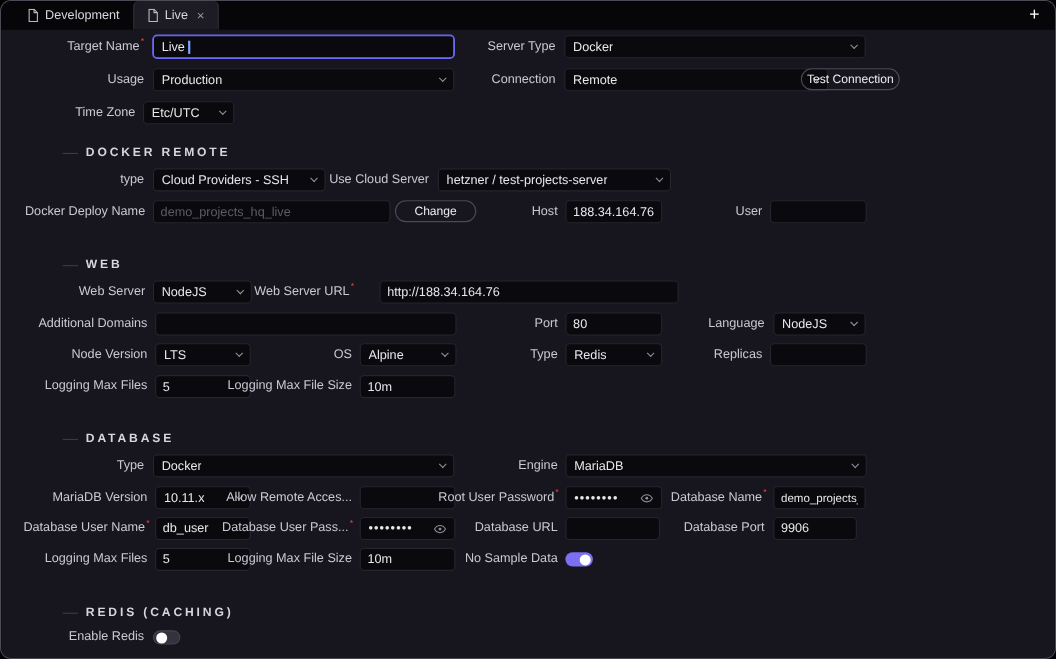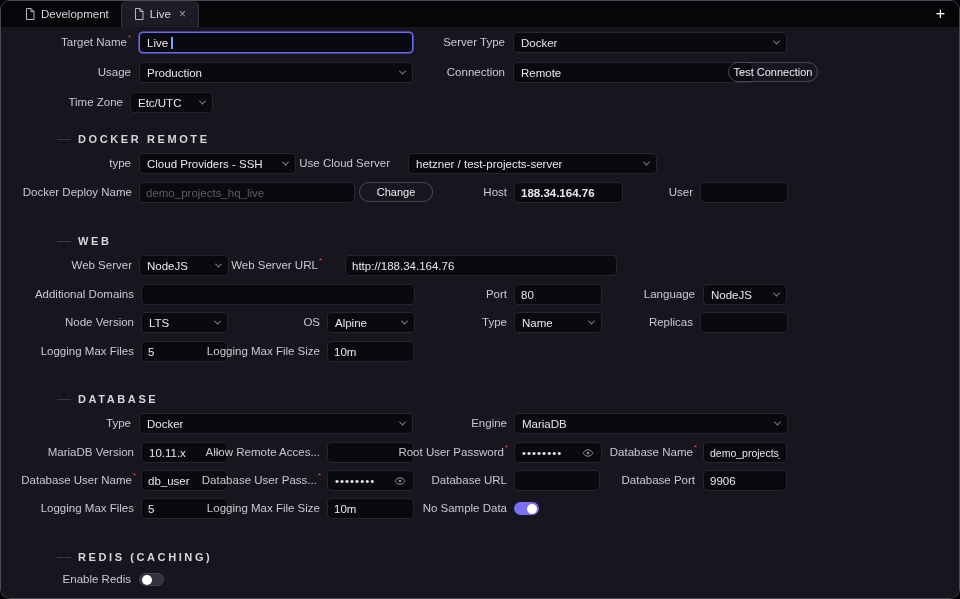--- a/index.html
+++ b/index.html
@@ -97,31 +97,31 @@
       <span class="t">DOCKER REMOTE</span>
     </div>
 
   <span class="lbl" style="right:828px;top:152px">type</span>
   <div class="box sel" style="left:138px;top:152px;width:157px">
       <span class="txt">Cloud Providers - SSH</span>
       <span class="chev"></span>
     </div>
 
   <span class="lbl" style="right:569px;top:152px">Use Cloud Server</span>
-  <div class="box sel" style="left:407px;top:152px;width:249px">
+  <div class="box sel" style="left:397px;top:152px;width:212px">
       <span class="txt">hetzner / test-projects-server</span>
       <span class="chev"></span>
     </div>
 
   <span class="lbl" style="right:827px;top:181px">Docker Deploy Name</span>
   <input class="inp dim" style="left: 138px; top: 181px; width: 216px;" value="demo_projects_hq_live">
   <button class="btn" style="left:358px;top:181px;width:74px">Change</button>
 
   <span class="lbl" style="right:452px;top:181px">Host</span>
-  <input class="inp" style="left: 513px; top: 181px; width: 109px; font-weight: bold;" value="188.34.164.76">
+  <input class="inp" style="left: 513px; top: 181px; width: 88px;" value="188.34.164.76">
 
   <span class="lbl" style="right:266px;top:181px">User</span>
   <input class="inp" style="left: 699px; top: 181px; width: 88px;" value="">
 
   <div class="sec" style="left:56px;top:233px">
       <span class="ln"></span>
       <span class="t">WEB</span>
     </div>
 
   <span class="lbl" style="right:827px;top:254px">Web Server</span>
@@ -152,21 +152,21 @@
     </div>
 
   <span class="lbl" style="right:639px;top:311px">OS</span>
   <div class="box sel" style="left:326px;top:311px;width:88px">
       <span class="txt">Alpine</span>
       <span class="chev"></span>
     </div>
 
   <span class="lbl" style="right:452px;top:311px">Type</span>
   <div class="box sel" style="left:513px;top:311px;width:88px">
-      <span class="txt">Name</span>
+      <span class="txt">Redis</span>
       <span class="chev"></span>
     </div>
 
   <span class="lbl" style="right:266px;top:311px">Replicas</span>
   <input class="inp" style="left: 699px; top: 311px; width: 88px;" value="">
 
   <span class="lbl" style="right:825px;top:340px">Logging Max Files</span>
   <input class="inp" style="left: 140px; top: 340px; width: 87px;" value="5">
 
   <span class="lbl" style="right:639px;top:340px">Logging Max File Size</span>
@@ -219,21 +219,21 @@
       <svg class="eye" width="12" height="12" viewBox="0 0 24 24" fill="none" stroke="#8f8f9a" stroke-width="2">
         <path d="M2 12s3.5-6.5 10-6.5S22 12 22 12s-3.5 6.5-10 6.5S2 12 2 12z"></path>
         <circle cx="12" cy="12" r="2.6" fill="#8f8f9a" stroke="none"></circle>
       </svg>
     </div>
 
   <span class="lbl" style="right:452px;top:469px">Database URL</span>
   <input class="inp" style="left: 513px; top: 469px; width: 86px;" value="">
 
   <span class="lbl" style="right:264px;top:469px">Database Port</span>
-  <input class="inp" style="left: 702px; top: 469px; width: 84px;" value="9906">
+  <input class="inp" style="left: 702px; top: 469px; width: 76px;" value="9906">
 
   <span class="lbl" style="right:825px;top:497px">Logging Max Files</span>
   <input class="inp" style="left: 140px; top: 497px; width: 87px;" value="5">
 
   <span class="lbl" style="right:639px;top:497px">Logging Max File Size</span>
   <input class="inp" style="left: 326px; top: 497px; width: 87px;" value="10m">
 
   <span class="lbl" style="right:452px;top:497px">No Sample Data</span>
   <div class="tgl on" style="left:513px;top:501px">
       <span class="knob"></span>

